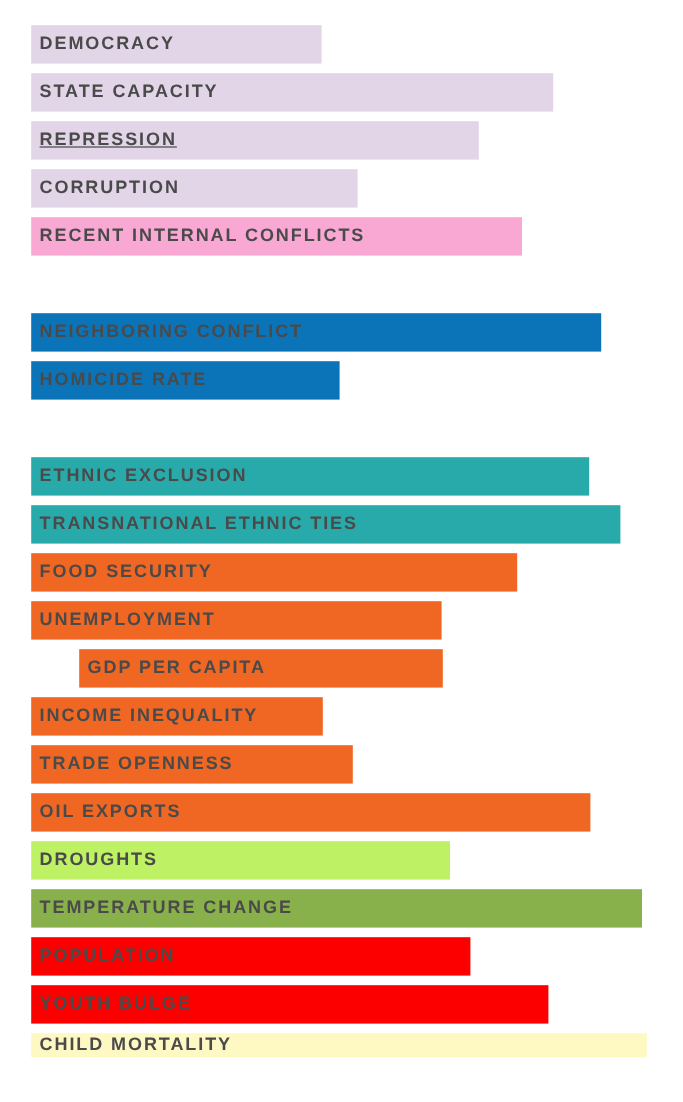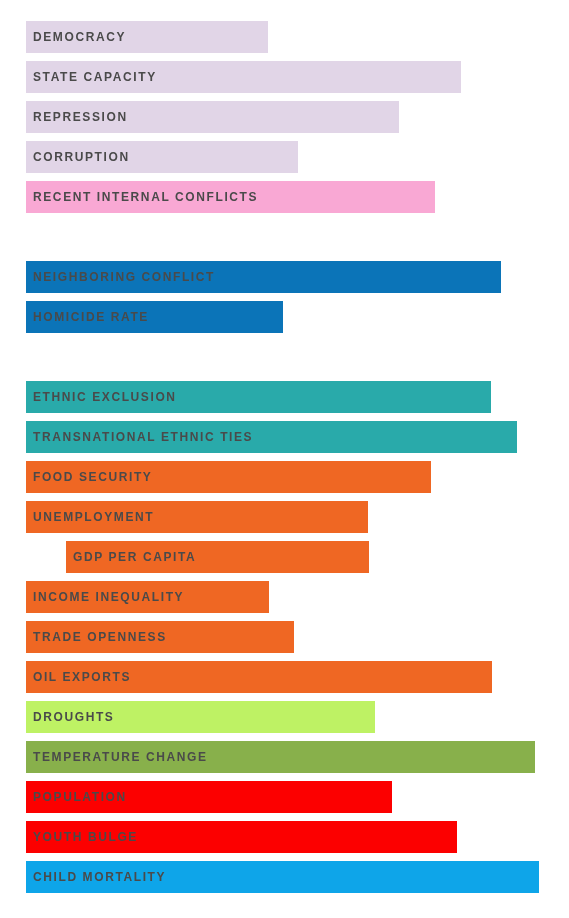--- a/index.html
+++ b/index.html
@@ -23,41 +23,41 @@
   .bar-row {
     position: absolute;
     left: 26px;
     height: 32px;
     display: flex;
     align-items: center;
     box-sizing: border-box;
   }
   .bar-label {
     padding-left: 7px;
-    font-size: 12px;
+    font-size: 15px;
     letter-spacing: 1.6px;
     font-weight: 600;
     color: #4a4a4a;
     text-transform: uppercase;
     white-space: nowrap;
     line-height: 32px;
   }
 </style>
 </head>
 <body>
 
 <div id="chart-root" style="background: rgb(255, 255, 255);">
     <div class="bar-row" style="top: 21px; height: 32px; left: 26px; width: 241.626px; background: rgb(225, 213, 231);">
       <span class="bar-label" style="color: rgb(74, 74, 74);">DEMOCRACY</span>
     </div>
     <div class="bar-row" style="top: 61px; height: 32px; left: 26px; width: 435.136px; background: rgb(225, 213, 231);">
       <span class="bar-label" style="color: rgb(74, 74, 74);">STATE CAPACITY</span>
     </div>
     <div class="bar-row" style="top: 101px; height: 32px; left: 26px; width: 373.422px; background: rgb(225, 213, 231);">
-      <span class="bar-label" style="color: rgb(74, 74, 74);">REPRESSION</span>
+      <span class="bar-label" style="color: rgb(74, 74, 74); text-decoration: underline;">REPRESSION</span>
     </div>
     <div class="bar-row" style="top: 141px; height: 32px; left: 26px; width: 272.483px; background: rgb(225, 213, 231);">
       <span class="bar-label" style="color: rgb(74, 74, 74);">CORRUPTION</span>
     </div>
     <div class="bar-row" style="top: 181px; height: 32px; left: 26px; width: 408.986px; background: #f9a8d4;">
       <span class="bar-label" style="color: rgb(74, 74, 74);">RECENT INTERNAL CONFLICTS</span>
     </div>
     <div class="bar-row" style="top: 261px; height: 32px; left: 26px; width: 475.407px; background: rgb(11, 116, 184);">
       <span class="bar-label" style="color: rgb(74, 74, 74);">NEIGHBORING CONFLICT</span>
     </div>
@@ -93,16 +93,16 @@
     </div>
     <div class="bar-row" style="top: 741px; height: 32px; left: 26px; width: 508.879px; background: rgb(136, 176, 75);">
       <span class="bar-label" style="color: rgb(74, 74, 74);">TEMPERATURE CHANGE</span>
     </div>
     <div class="bar-row" style="top: 781px; height: 32px; left: 26px; width: 366.1px; background: rgb(252, 0, 0);">
       <span class="bar-label" style="color: rgb(74, 74, 74);">POPULATION</span>
     </div>
     <div class="bar-row" style="top: 821px; height: 32px; left: 26px; width: 431.475px; background: rgb(252, 0, 0);">
       <span class="bar-label" style="color: rgb(74, 74, 74);">YOUTH BULGE</span>
     </div>
-    <div class="bar-row" style="top: 861px; height: 32px; left: 26px; width: 512.54px; background: #0ea5e9;">
+    <div class="bar-row" style="top: 861px; height: 20px; left: 26px; width: 512.54px; background: #fef9c3;">
       <span class="bar-label" style="color: rgb(74, 74, 74);">CHILD MORTALITY</span>
     </div>
   </div>
 
 </body></html>

